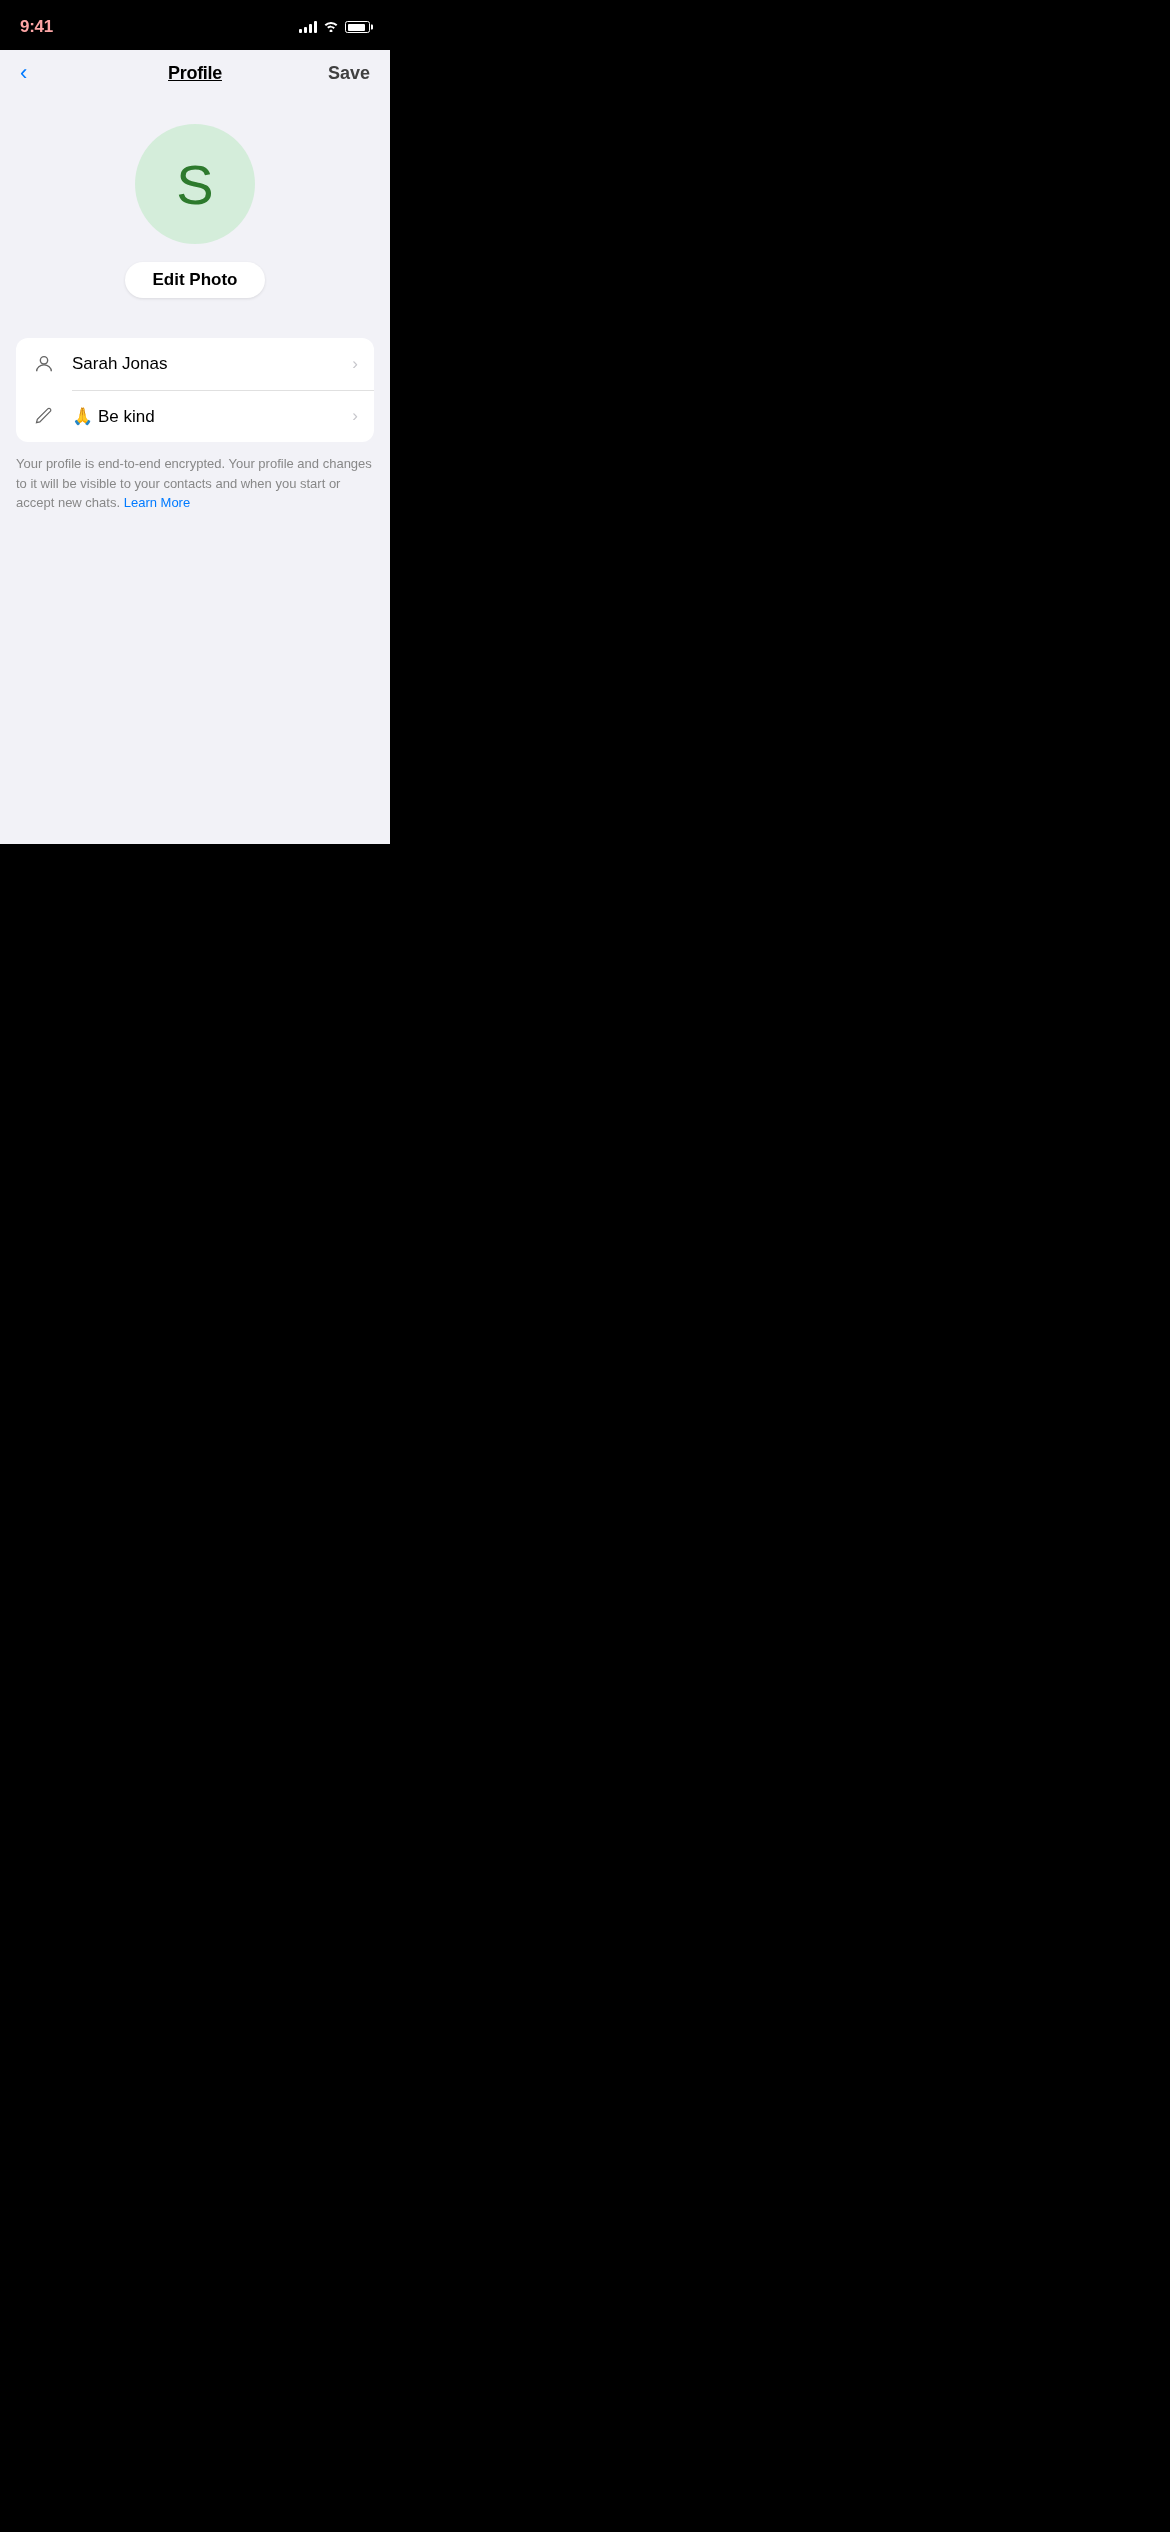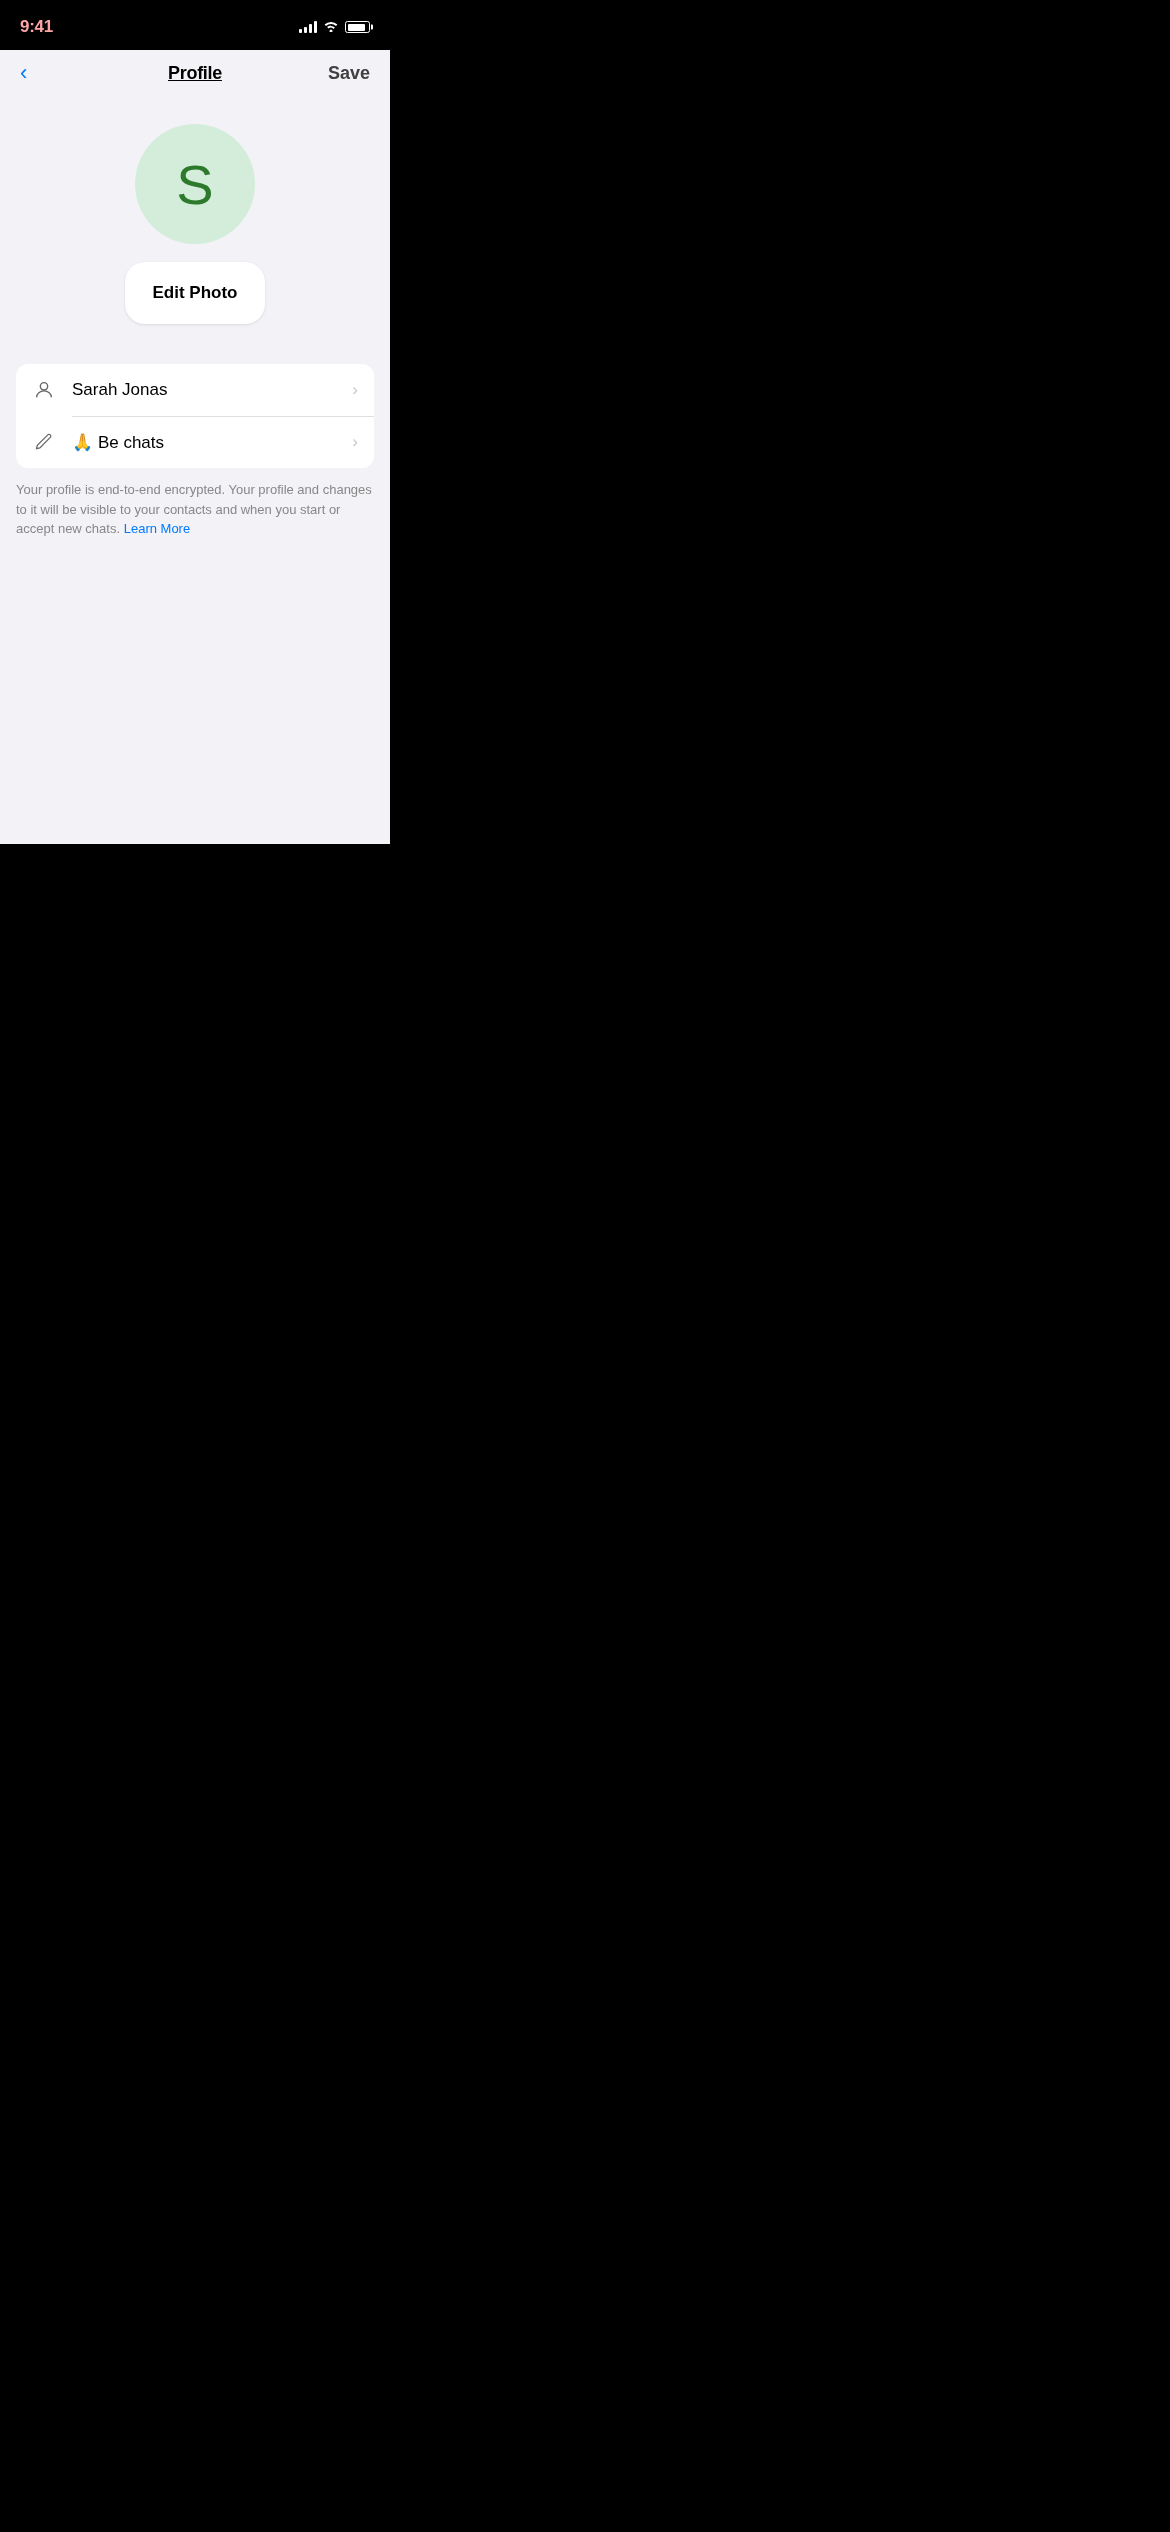--- a/index.html
+++ b/index.html
@@ -169,21 +169,21 @@
     .avatar-letter {
       font-size: 56px;
       font-weight: 400;
       color: #2d7a2d;
     }
 
     .edit-photo-btn {
       background: #fff;
       border: none;
       border-radius: 20px;
-      padding: 21px 28px;
+      padding: 8px 28px;
       font-size: 17px;
       font-weight: 600;
       color: #000;
       cursor: pointer;
       box-shadow: 0 1px 3px rgba(0,0,0,0.1);
     }
 
     
     .info-card {
       background: #fff;
@@ -312,21 +312,21 @@
         <span class="info-row-text">Sarah Jonas</span>
         <span class="info-row-chevron">›</span>
       </div>
 
       <div class="info-row">
         <div class="info-row-icon">
           <svg class="pencil-icon-svg" viewBox="0 0 24 24" fill="none" stroke="#666" stroke-width="1.5">
             <path d="M16.5 3.5a2.121 2.121 0 0 1 3 3L7 19l-4 1 1-4 12.5-12.5z"></path>
           </svg>
         </div>
-        <span class="info-row-text">🙏 Be chats</span>
+        <span class="info-row-text">🙏 Be kind</span>
         <span class="info-row-chevron">›</span>
       </div>
 
     </div>
 
     <p class="disclaimer">
       <span>Your profile is end-to-end encrypted. Your profile and changes to it will be visible to your contacts and when you start or accept new chats.</span>
       <span class="learn-more">Learn More</span>
     </p>
 

